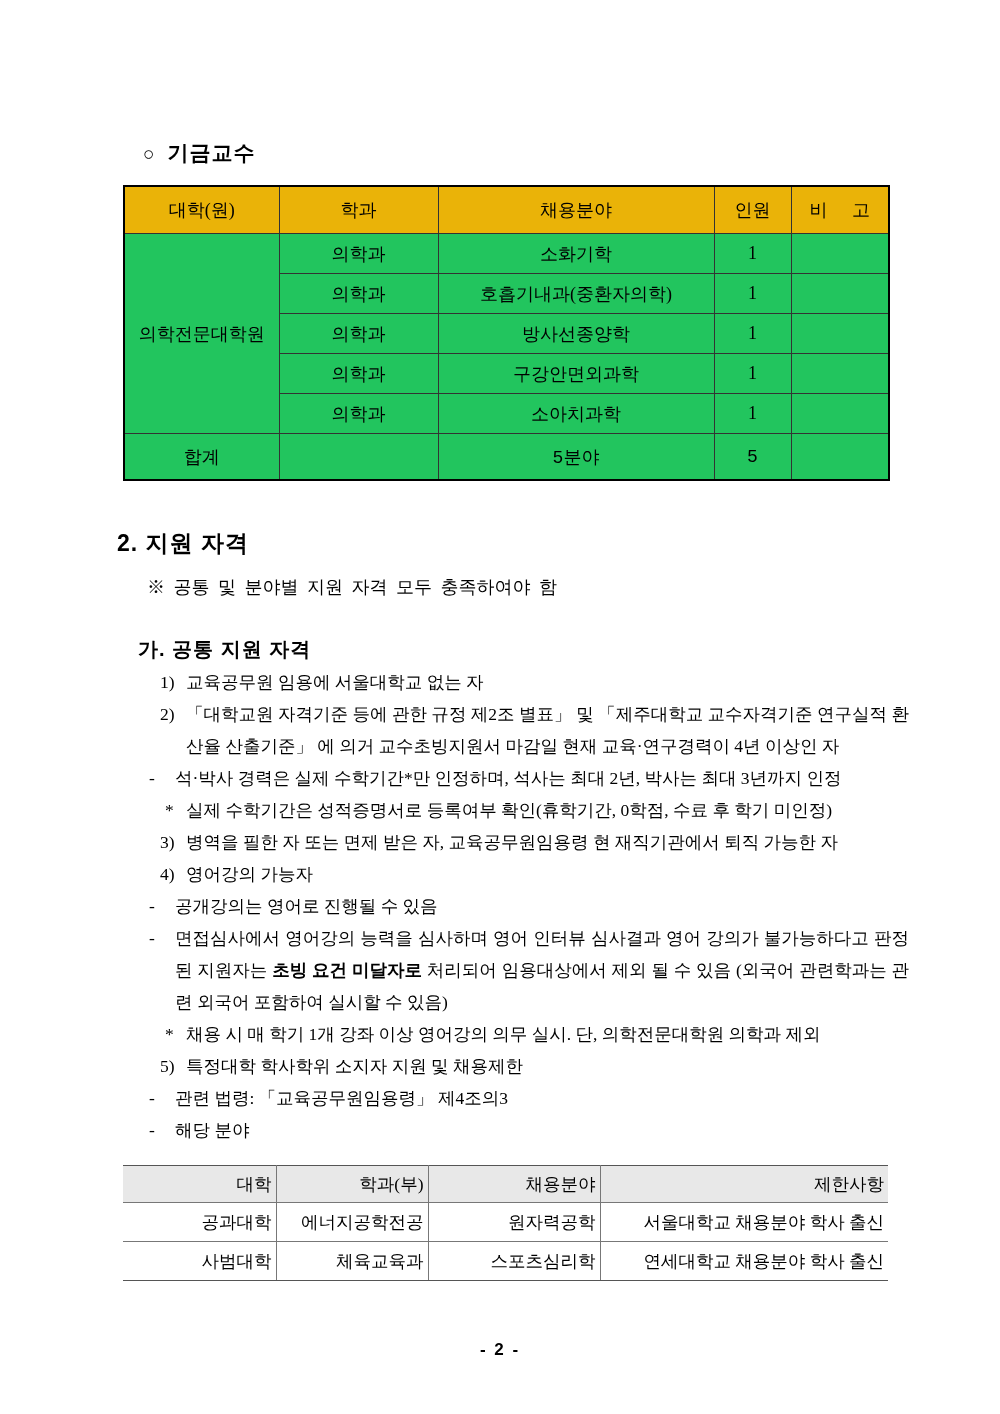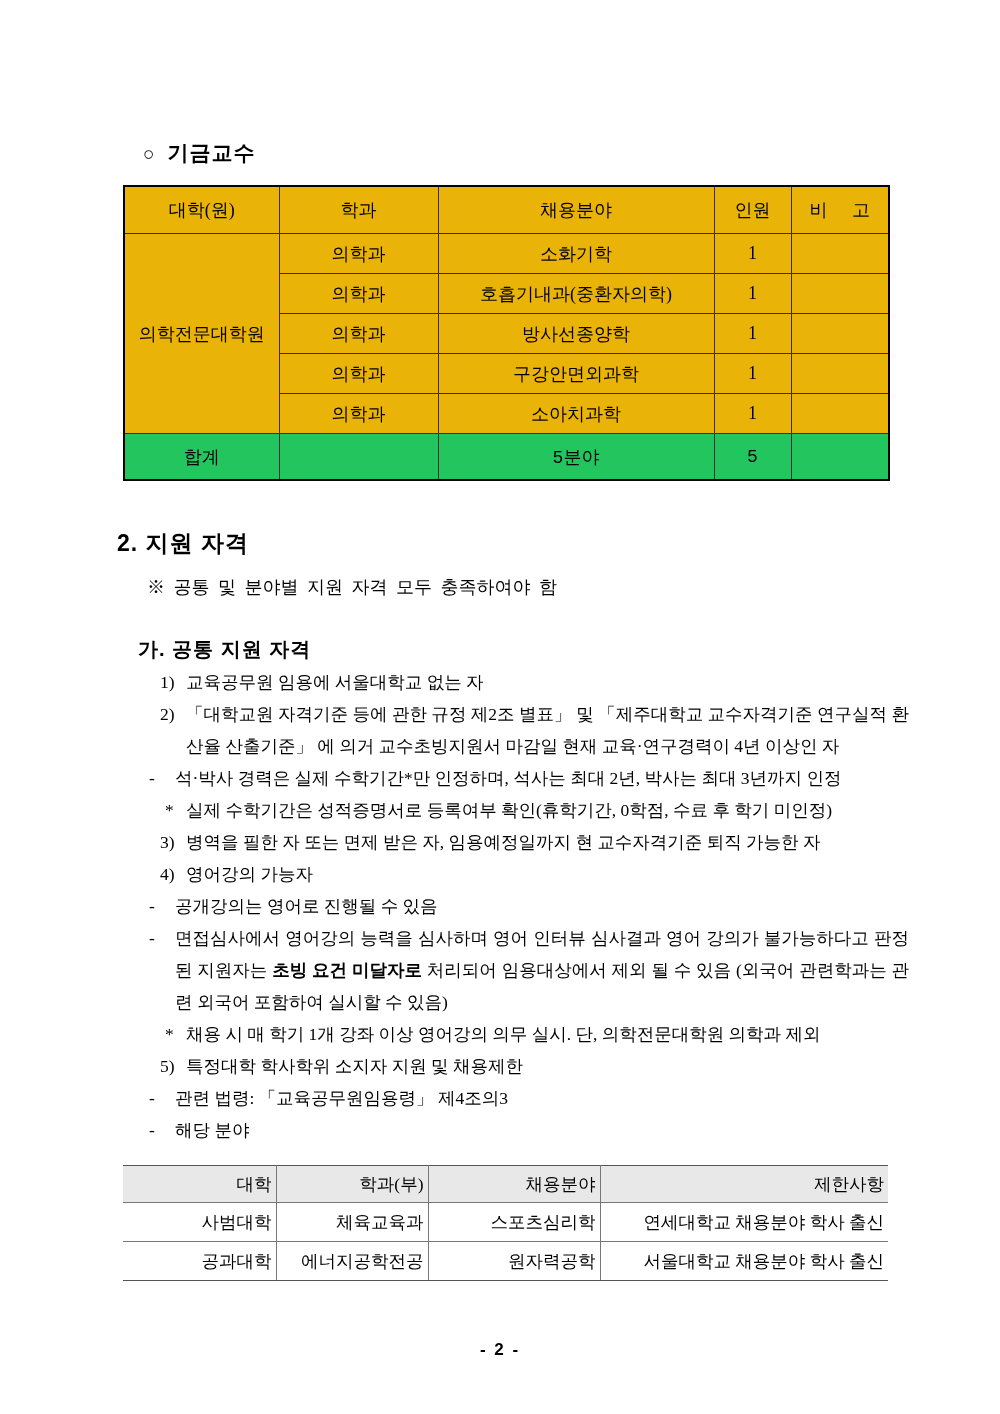--- a/index.html
+++ b/index.html
@@ -24,21 +24,21 @@
     font-size:18px;
   }
   .tbl1 td,.tbl1 th{
     border:1px solid #333;
     text-align:center;vertical-align:middle;
     font-weight:normal;padding:0 4px;
     overflow:hidden;white-space:nowrap;
   }
   .tbl1{border:2px solid #000;}
   .tbl1 .hdr td{background:#eab308;height:46px;}
-  .tbl1 .body-row td{height:39px;background:#eab308;}
+  .tbl1 .body-row td{height:39px;background:#22c55e;}
   .tbl1 .foot td{background:#22c55e;height:45px;font-family:Liberation Mono, monospace;}
   .tbl1 td.spread{letter-spacing:0.55em;text-indent:0.55em;}
 
   
   .sec2-title{position:absolute;left:117px;top:528px;font-size:23px;letter-spacing:1px;}
   .note-line{position:absolute;left:147px;top:575px;font-size:18px;word-spacing:4px;}
   .sub-title{position:absolute;left:138px;top:636px;font-size:20px;letter-spacing:1px;}
 
   
   .elist{position:absolute;left:123px;top:666px;width:786px;font-size:17.5px;}
@@ -155,21 +155,21 @@
     <div class="eitem lv1">
       <span class="mk">-</span>
       <span class="tx">석·박사 경력은 실제 수학기간*만 인정하며, 석사는 최대 2년, 박사는 최대 3년까지 인정</span>
     </div>
     <div class="eitem lv2">
       <span class="mk">*</span>
       <span class="tx">실제 수학기간은 성적증명서로 등록여부 확인(휴학기간, 0학점, 수료 후 학기 미인정)</span>
     </div>
     <div class="eitem lv0">
       <span class="mk">3)</span>
-      <span class="tx">병역을 필한 자 또는 면제 받은 자, 임용예정일까지 현 교수자격기준 퇴직 가능한 자</span>
+      <span class="tx">병역을 필한 자 또는 면제 받은 자, 교육공무원임용령 현 재직기관에서 퇴직 가능한 자</span>
     </div>
     <div class="eitem lv0">
       <span class="mk">4)</span>
       <span class="tx">영어강의 가능자</span>
     </div>
     <div class="eitem lv1">
       <span class="mk">-</span>
       <span class="tx">공개강의는 영어로 진행될 수 있음</span>
     </div>
     <div class="eitem lv1 just">
@@ -202,29 +202,29 @@
         <col style="width:288px">
     </colgroup>
     <tbody>
       <tr class="hdr2">
         <td>대학</td>
         <td>학과(부)</td>
         <td>채용분야</td>
         <td>제한사항</td>
       </tr>
       <tr class="r">
+        <td>공과대학</td>
+        <td>에너지공학전공</td>
+        <td>원자력공학</td>
+        <td>서울대학교 채용분야 학사 출신</td>
+      </tr>
+      <tr class="r">
         <td>사범대학</td>
         <td>체육교육과</td>
         <td>스포츠심리학</td>
         <td>연세대학교 채용분야 학사 출신</td>
       </tr>
-      <tr class="r">
-        <td>공과대학</td>
-        <td>에너지공학전공</td>
-        <td>원자력공학</td>
-        <td>서울대학교 채용분야 학사 출신</td>
-      </tr>
     </tbody>
   </table>
 
   <div class="pageno">- 2 -</div>
 
 </div>
 
 </body></html>

